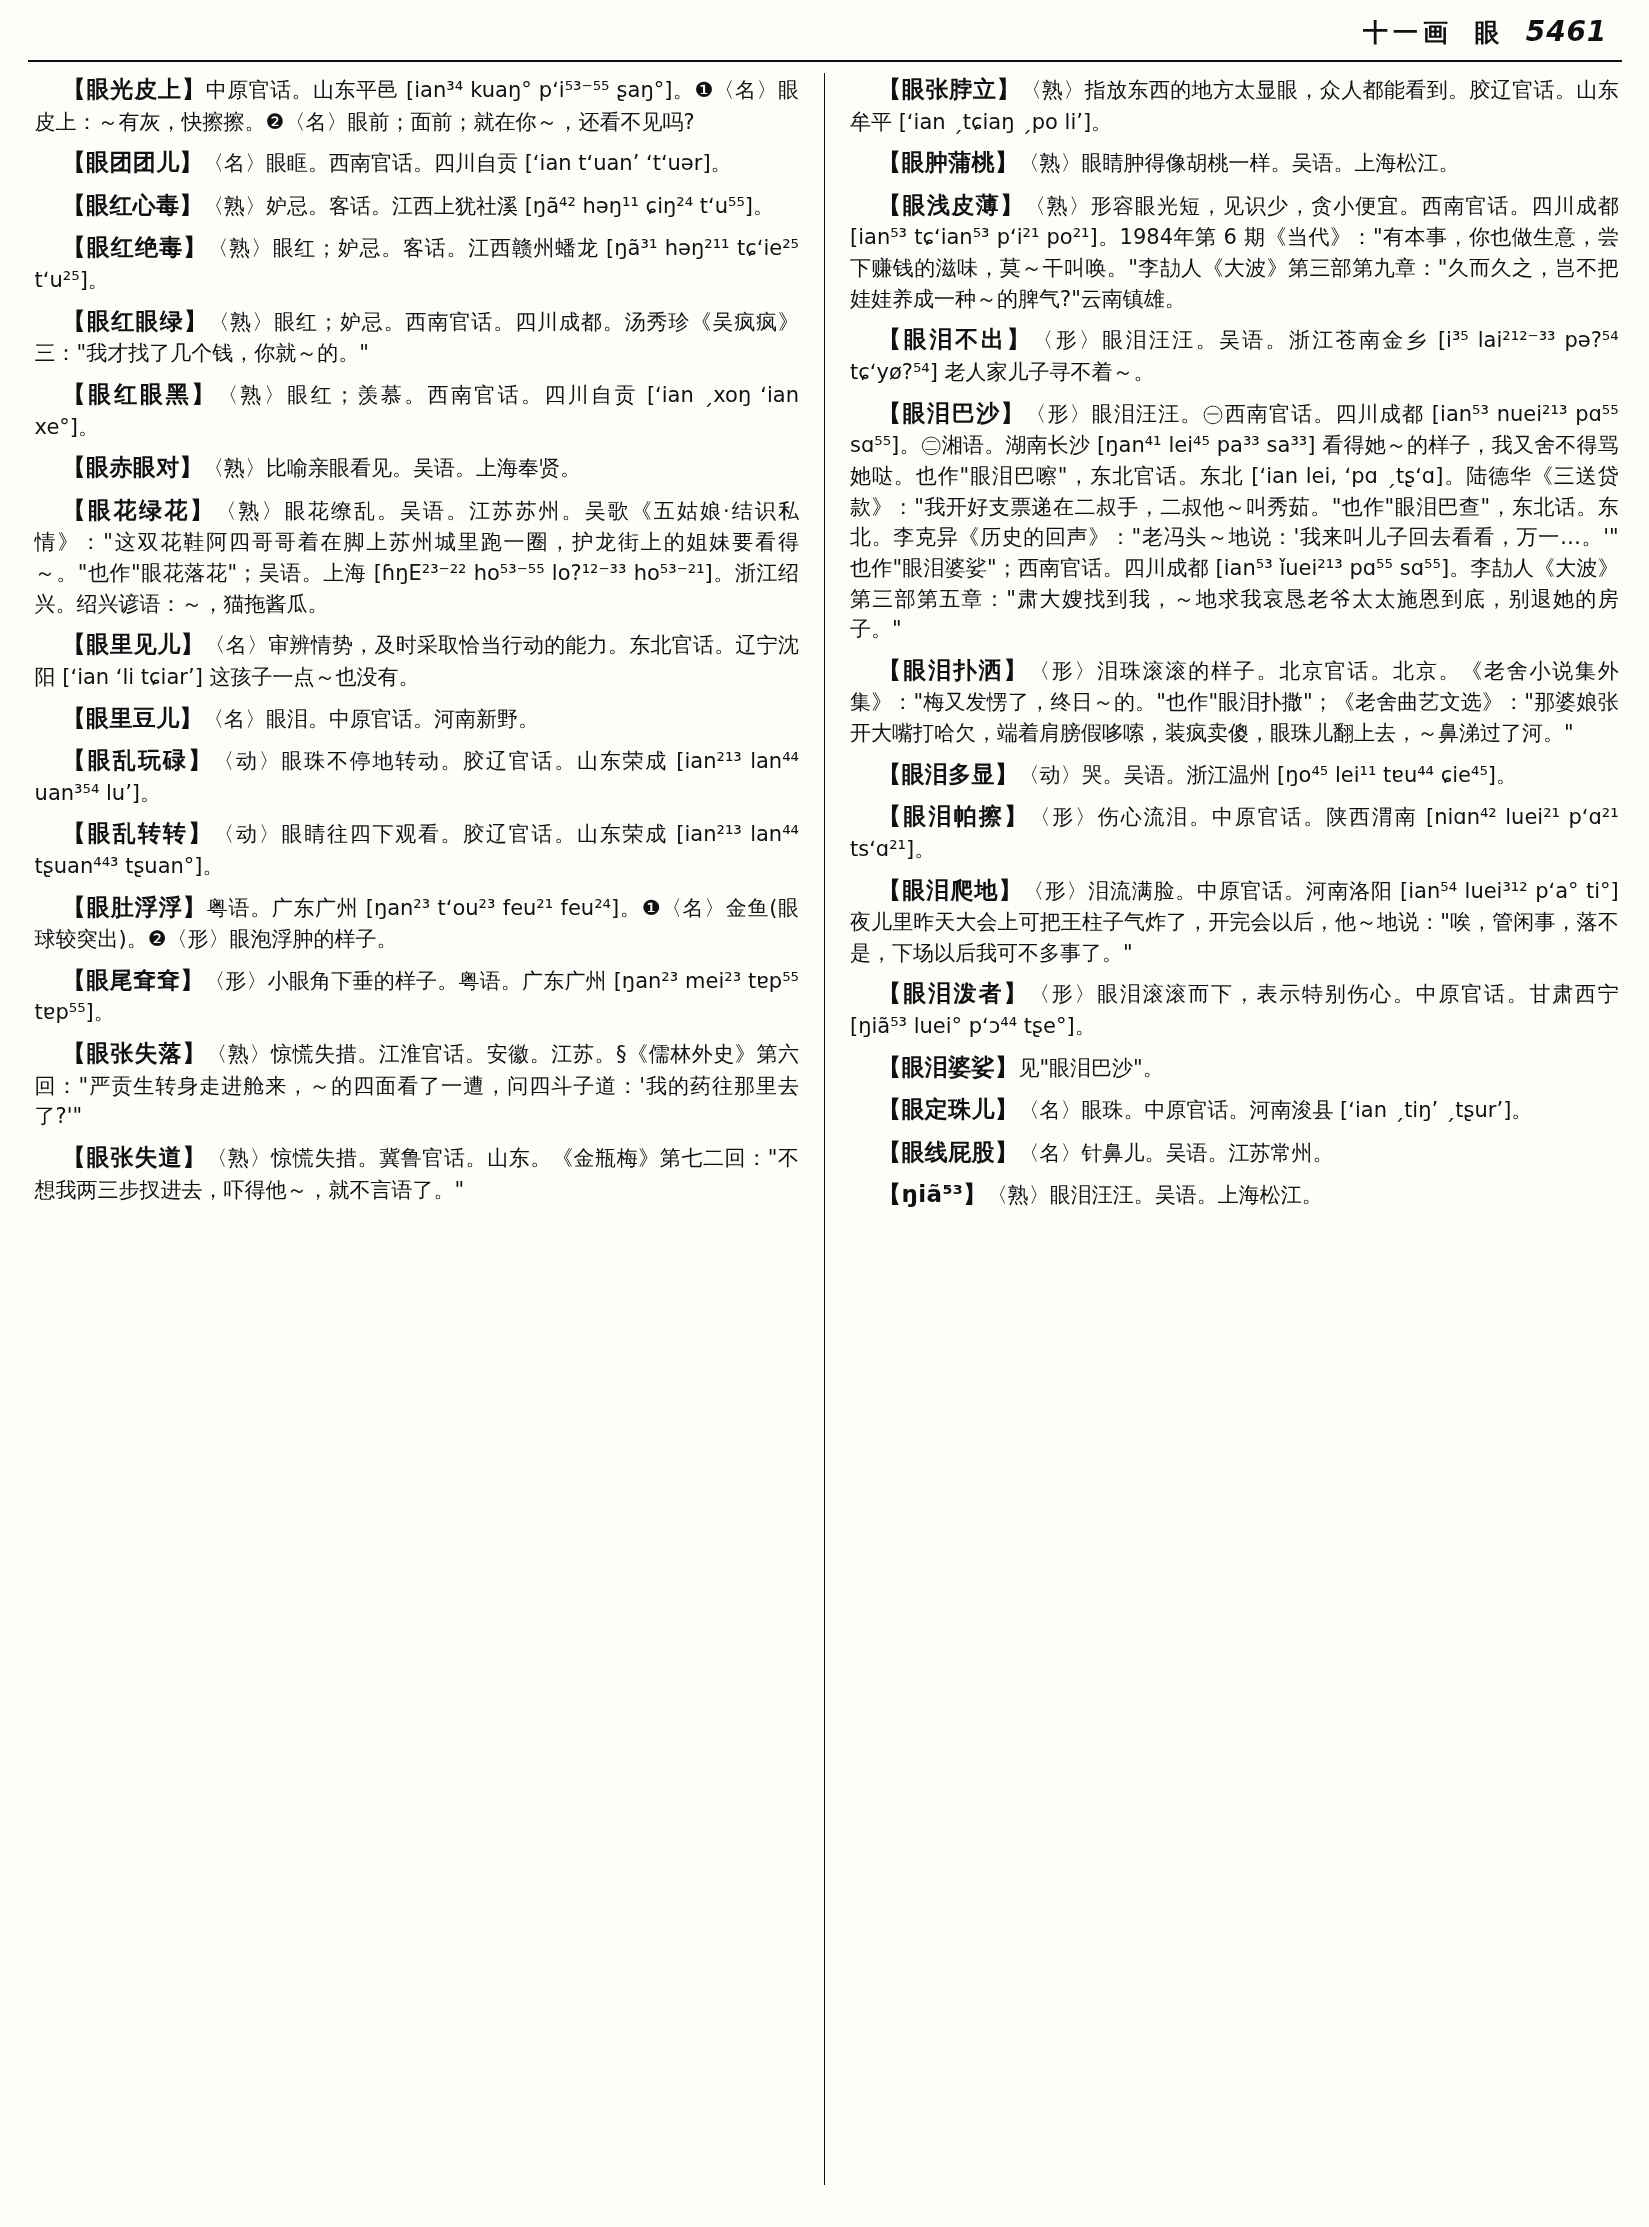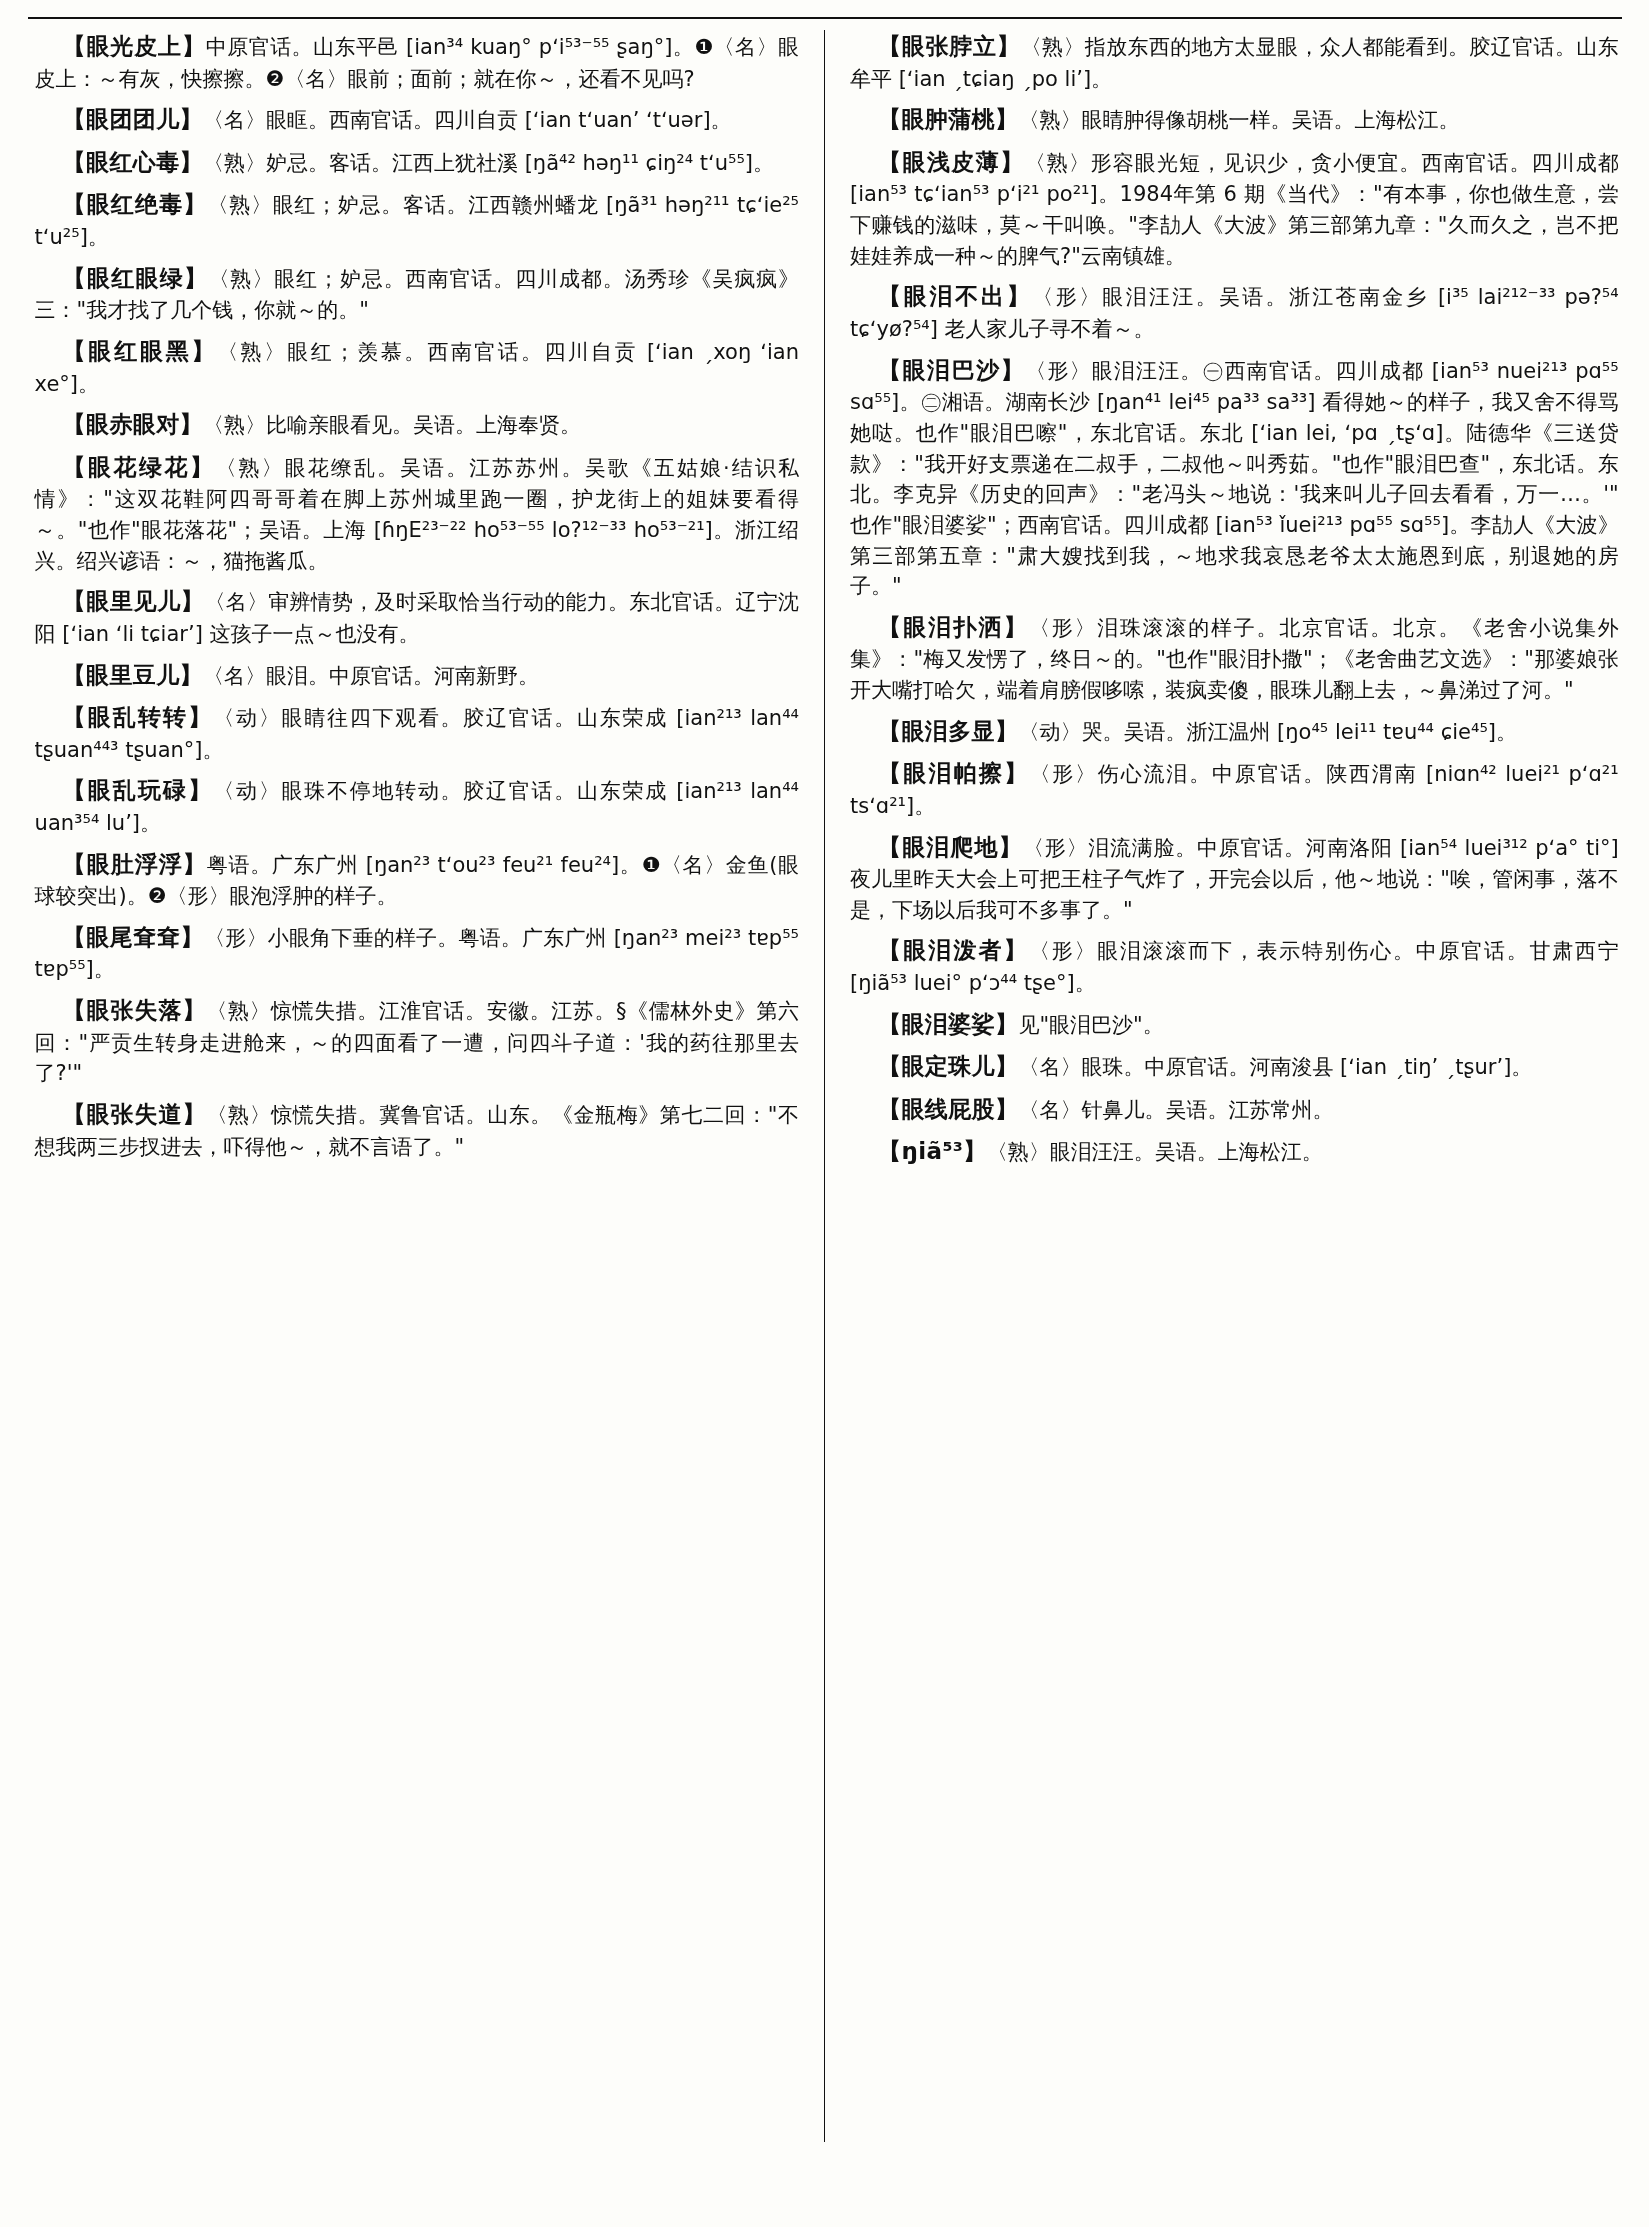--- a/index.html
+++ b/index.html
@@ -57,38 +57,43 @@
     white-space:nowrap;
     margin-left:28px;
   }
   .entry .body { }
 </style>
 </head>
 <body>
 
 <div class="page">
 
+  <div class="header">
+    <span class="hdr-text">十一画</span>
+    <span class="hdr-text">眼</span>
+    <span class="hdr-page">5461</span>
+  </div>
 
   <div class="rule"></div>
 
   <div class="columns">
 
     <div class="col left">
       <div class="entry"><span class="headword">【眼光皮上】</span><span class="body">中原官话。山东平邑 [ian³⁴ kuaŋ° pʻi⁵³⁻⁵⁵ ʂaŋ°]。❶〈名〉眼皮上：～有灰，快擦擦。❷〈名〉眼前；面前；就在你～，还看不见吗?</span></div>
       <div class="entry"><span class="headword">【眼团团儿】</span><span class="body">〈名〉眼眶。西南官话。四川自贡 [ʻian tʻuanʼ ʻtʻuər]。</span></div>
       <div class="entry"><span class="headword">【眼红心毒】</span><span class="body">〈熟〉妒忌。客话。江西上犹社溪 [ŋã⁴² həŋ¹¹ ɕiŋ²⁴ tʻu⁵⁵]。</span></div>
       <div class="entry"><span class="headword">【眼红绝毒】</span><span class="body">〈熟〉眼红；妒忌。客话。江西赣州蟠龙 [ŋã³¹ həŋ²¹¹ tɕʻie²⁵ tʻu²⁵]。</span></div>
       <div class="entry"><span class="headword">【眼红眼绿】</span><span class="body">〈熟〉眼红；妒忌。西南官话。四川成都。汤秀珍《吴疯疯》三："我才找了几个钱，你就～的。"</span></div>
       <div class="entry"><span class="headword">【眼红眼黑】</span><span class="body">〈熟〉眼红；羡慕。西南官话。四川自贡 [ʻian ˏxoŋ ʻian xe°]。</span></div>
       <div class="entry"><span class="headword">【眼赤眼对】</span><span class="body">〈熟〉比喻亲眼看见。吴语。上海奉贤。</span></div>
       <div class="entry"><span class="headword">【眼花绿花】</span><span class="body">〈熟〉眼花缭乱。吴语。江苏苏州。吴歌《五姑娘·结识私情》："这双花鞋阿四哥哥着在脚上苏州城里跑一圈，护龙街上的姐妹要看得～。"也作"眼花落花"；吴语。上海 [ɦŋE²³⁻²² ho⁵³⁻⁵⁵ lo?¹²⁻³³ ho⁵³⁻²¹]。浙江绍兴。绍兴谚语：～，猫拖酱瓜。</span></div>
       <div class="entry"><span class="headword">【眼里见儿】</span><span class="body">〈名〉审辨情势，及时采取恰当行动的能力。东北官话。辽宁沈阳 [ʻian ʻli tɕiarʼ] 这孩子一点～也没有。</span></div>
       <div class="entry"><span class="headword">【眼里豆儿】</span><span class="body">〈名〉眼泪。中原官话。河南新野。</span></div>
+      <div class="entry"><span class="headword">【眼乱玩碌】</span><span class="body">〈动〉眼珠不停地转动。胶辽官话。山东荣成 [ian²¹³ lan⁴⁴ uan³⁵⁴ luʼ]。</span></div>
       <div class="entry"><span class="headword">【眼乱转转】</span><span class="body">〈动〉眼睛往四下观看。胶辽官话。山东荣成 [ian²¹³ lan⁴⁴ tʂuan⁴⁴³ tʂuan°]。</span></div>
-      <div class="entry"><span class="headword">【眼乱玩碌】</span><span class="body">〈动〉眼珠不停地转动。胶辽官话。山东荣成 [ian²¹³ lan⁴⁴ uan³⁵⁴ luʼ]。</span></div>
       <div class="entry"><span class="headword">【眼肚浮浮】</span><span class="body">粤语。广东广州 [ŋan²³ tʻou²³ feu²¹ feu²⁴]。❶〈名〉金鱼(眼球较突出)。❷〈形〉眼泡浮肿的样子。</span></div>
       <div class="entry"><span class="headword">【眼尾耷耷】</span><span class="body">〈形〉小眼角下垂的样子。粤语。广东广州 [ŋan²³ mei²³ tɐp⁵⁵ tɐp⁵⁵]。</span></div>
       <div class="entry"><span class="headword">【眼张失落】</span><span class="body">〈熟〉惊慌失措。江淮官话。安徽。江苏。§《儒林外史》第六回："严贡生转身走进舱来，～的四面看了一遭，问四斗子道：'我的药往那里去了?'"</span></div>
       <div class="entry"><span class="headword">【眼张失道】</span><span class="body">〈熟〉惊慌失措。冀鲁官话。山东。《金瓶梅》第七二回："不想我两三步扠进去，吓得他～，就不言语了。"</span></div>
     </div>
 
     <div class="col right">
       <div class="entry"><span class="headword">【眼张脖立】</span><span class="body">〈熟〉指放东西的地方太显眼，众人都能看到。胶辽官话。山东牟平 [ʻian ˏtɕiaŋ ˏpo liʼ]。</span></div>
       <div class="entry"><span class="headword">【眼肿蒲桃】</span><span class="body">〈熟〉眼睛肿得像胡桃一样。吴语。上海松江。</span></div>
       <div class="entry"><span class="headword">【眼浅皮薄】</span><span class="body">〈熟〉形容眼光短，见识少，贪小便宜。西南官话。四川成都 [ian⁵³ tɕʻian⁵³ pʻi²¹ po²¹]。1984年第 6 期《当代》："有本事，你也做生意，尝下赚钱的滋味，莫～干叫唤。"李劼人《大波》第三部第九章："久而久之，岂不把娃娃养成一种～的脾气?"云南镇雄。</span></div>

